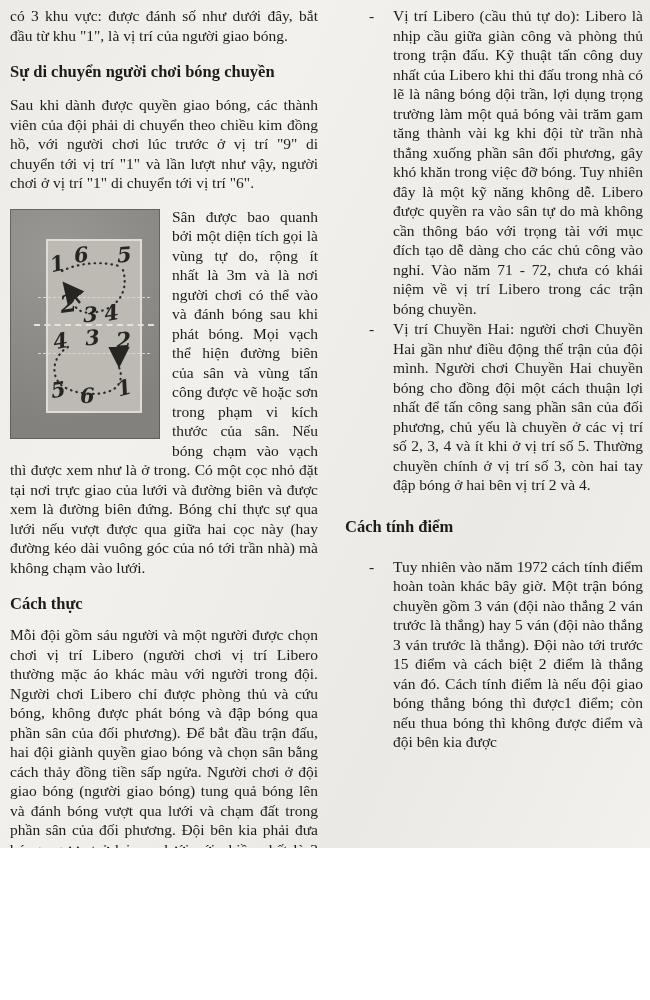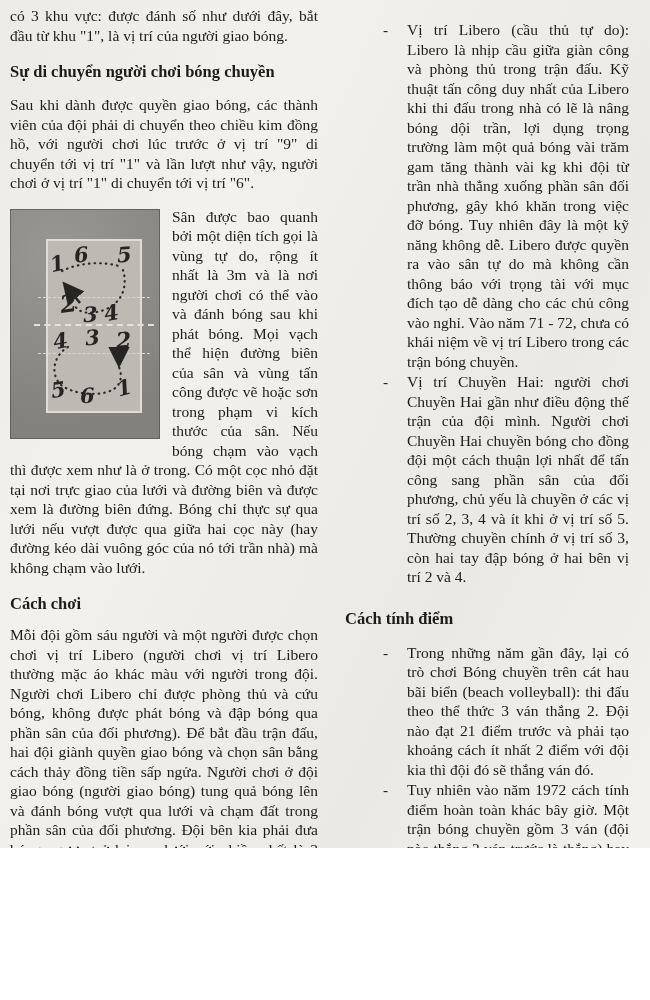--- a/index.html
+++ b/index.html
@@ -30,21 +30,21 @@
   }
   .heading {
     font-size: 16.5px;
     font-weight: bold;
     line-height: 20px;
     margin: 0;
   }
   .col-left .heading.h-movement  { margin-top: 17px; margin-bottom: 13px; }
   .col-left .heading.h-play      { margin-top: 17px; margin-bottom: 11px; }
   .col-left .heading.h-positions { margin-top: 28px; margin-bottom: 11px; }
-  .col-right .heading.h-scoring  { margin-top: 22px; margin-bottom: 14px; }
+  .col-right .heading.h-scoring  { margin-top: 22px; margin-bottom: 20px; }
 
   
   .figure-para { margin-top: 14px; }
   .figure {
     position: relative;
     float: left;
     width: 150px;
     height: 230px;
     margin: 2px 12px 4px 0;
     background-color: #8d8c88;
@@ -92,21 +92,21 @@
   .footer {
     position: absolute;
     left: 0; right: 16px;
     top: 962px;
     text-align: left;
     font-size: 13.5px;
     color: #23221f;
   }
 
   
-  .dash-list { margin: 14px; padding: 0; list-style: none; }
+  .dash-list { margin: 0; padding: 0; list-style: none; }
   .dash-list li {
     position: relative;
     padding-left: 48px;
     font-size: 15.5px;
     line-height: 19.5px;
     text-align: justify;
     margin: 0 0 1px 0;
   }
   .dash-list li::before {
     content: "-";
@@ -156,38 +156,37 @@
           <span class="num n-b4">4</span>
           <span class="num n-b3">3</span>
           <span class="num n-b2">2</span>
           <span class="num n-b5">5</span>
           <span class="num n-b6">6</span>
           <span class="num n-b1">1</span>
         </div>
         <p>Sân được bao quanh bởi một diện tích gọi là vùng tự do, rộng ít nhất là 3m và là nơi người chơi có thể vào và đánh bóng sau khi phát bóng. Mọi vạch thể hiện đường biên của sân và vùng tấn công được vẽ hoặc sơn trong phạm vi kích thước của sân. Nếu bóng chạm vào vạch thì được xem như là ở trong. Có một cọc nhỏ đặt tại nơi trực giao của lưới và đường biên và được xem là đường biên đứng. Bóng chỉ thực sự qua lưới nếu vượt được qua giữa hai cọc này (hay đường kéo dài vuông góc của nó tới trần nhà) mà không chạm vào lưới.</p>
       </div>
 
-      <div class="heading h-play" style="clear:both;">Cách chơi</div>
+      <div class="heading h-play" style="clear:both;">Cách thực</div>
 
       <p>Mỗi đội gồm sáu người và một người được chọn chơi vị trí Libero (người chơi vị trí Libero thường mặc áo khác màu với người trong đội. Người chơi Libero chỉ được phòng thủ và cứu bóng, không được phát bóng và đập bóng qua phần sân của đối phương). Để bắt đầu trận đấu, hai đội giành quyền giao bóng và chọn sân bằng cách thảy đồng tiền sấp ngửa. Người chơi ở đội giao bóng (người giao bóng) tung quả bóng lên và đánh bóng vượt qua lưới và chạm đất trong phần sân của đối phương. Đội bên kia phải đưa bóng ngược trở lại qua lưới với nhiều nhất là 3 lần chạm bóng.</p>
 
       <div class="heading h-positions">Các vị trí trên sân bóng chuyền</div>
 
       <p>Các vị trí then chốt trong đội những chuyền gồm có:</p>
     </div>
 
     <div class="col-right">
       <ul class="dash-list">
         <li>Vị trí Libero (cầu thủ tự do): Libero là nhịp cầu giữa giàn công và phòng thủ trong trận đấu. Kỹ thuật tấn công duy nhất của Libero khi thi đấu trong nhà có lẽ là nâng bóng dội trần, lợi dụng trọng trường làm một quả bóng vài trăm gam tăng thành vài kg khi đội từ trần nhà thẳng xuống phần sân đối phương, gây khó khăn trong việc đỡ bóng. Tuy nhiên đây là một kỹ năng không dễ. Libero được quyền ra vào sân tự do mà không cần thông báo với trọng tài với mục đích tạo dễ dàng cho các chủ công vào nghỉ. Vào năm 71 - 72, chưa có khái niệm về vị trí Libero trong các trận bóng chuyền.</li>
         <li>Vị trí Chuyền Hai: người chơi Chuyền Hai gần như điều động thế trận của đội mình. Người chơi Chuyền Hai chuyền bóng cho đồng đội một cách thuận lợi nhất để tấn công sang phần sân của đối phương, chủ yếu là chuyền ở các vị trí số 2, 3, 4 và ít khi ở vị trí số 5. Thường chuyền chính ở vị trí số 3, còn hai tay đập bóng ở hai bên vị trí 2 và 4.</li>
       </ul>
 
       <div class="heading h-scoring">Cách tính điểm</div>
 
       <ul class="dash-list">
-        <li>Trong những năm gần đây, lại có trò chơi Bóng chuyền trên cát hau bãi biển (beach volleyball): thi đấu theo thể thức 3 ván thắng 2. Đội nào đạt 21 điểm trước và phải tạo khoảng cách ít nhất 2 điểm với đội kia thì đội đó sẽ thắng ván đó.</li>
         <li>Tuy nhiên vào năm 1972 cách tính điểm hoàn toàn khác bây giờ. Một trận bóng chuyền gồm 3 ván (đội nào thắng 2 ván trước là thắng) hay 5 ván (đội nào thắng 3 ván trước là thắng). Đội nào tới trước 15 điểm và cách biệt 2 điểm là thắng ván đó. Cách tính điểm là nếu đội giao bóng thắng bóng thì được1 điểm; còn nếu thua bóng thì không được điểm và đội bên kia được</li>
       </ul>
     </div>
   </div>
 
   <div class="footer">- Diễn Đàn Petrus Ký Âu châu số 29/2010 - 19 -</div>
 </div>
 
 </body></html>

